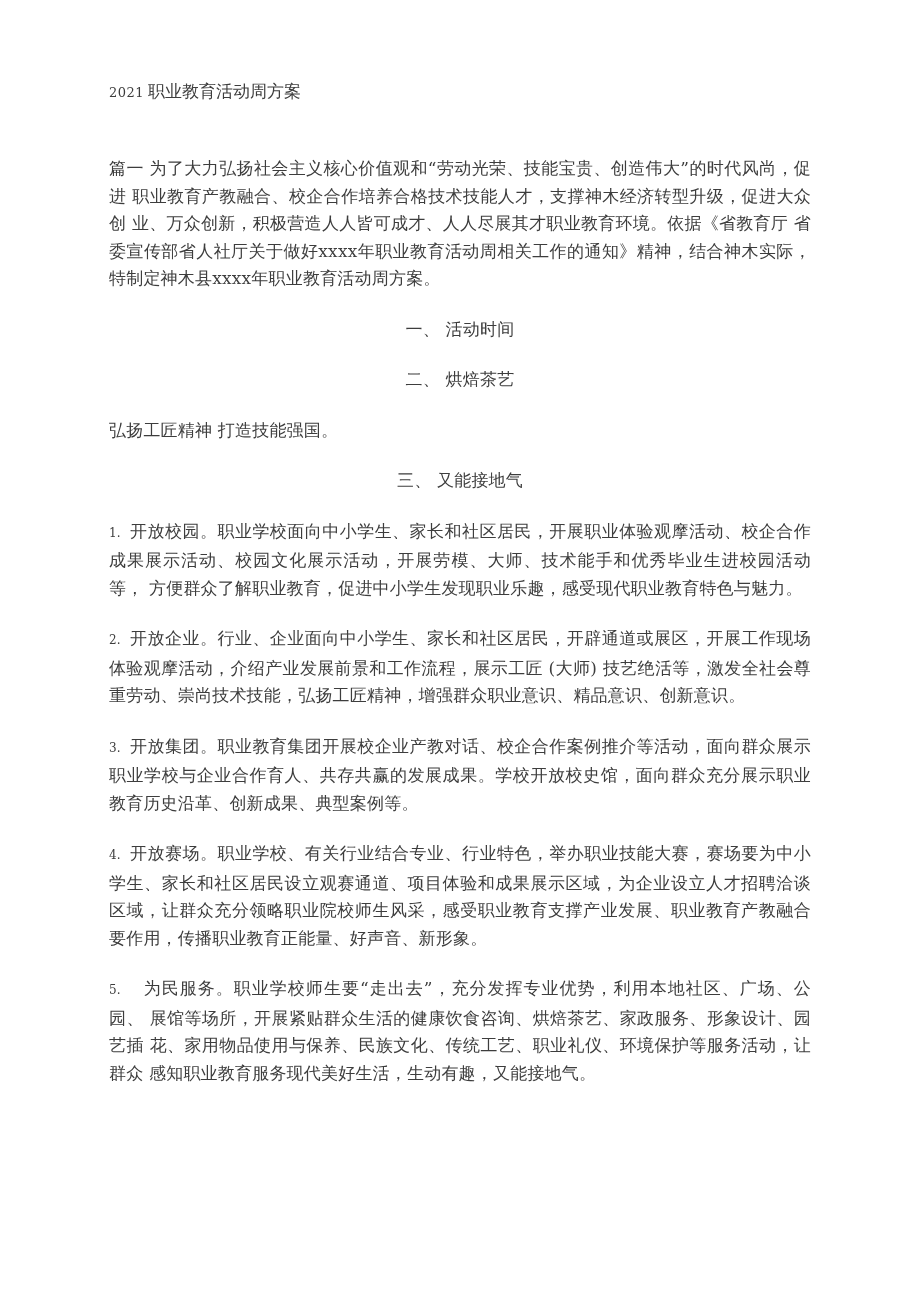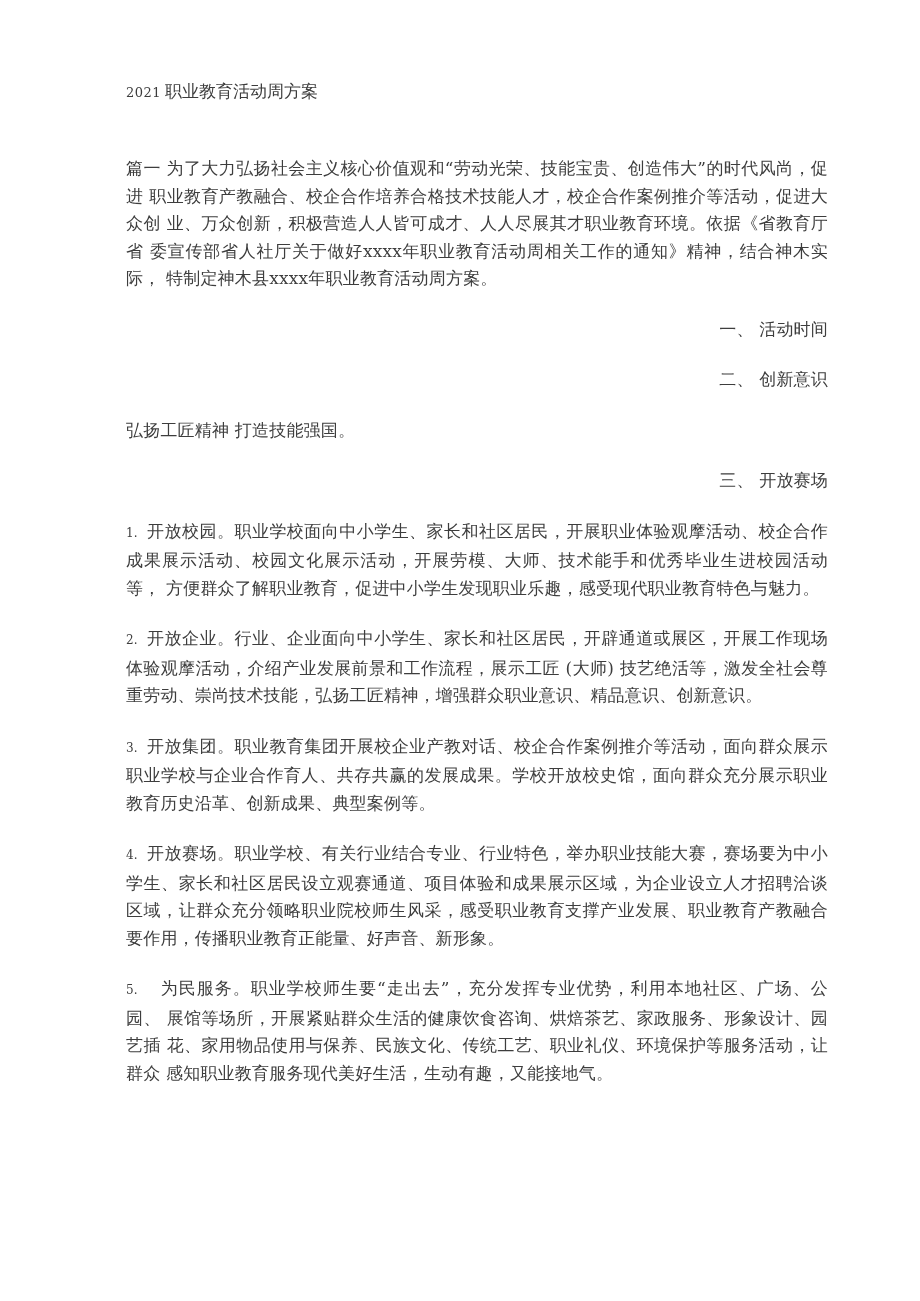--- a/index.html
+++ b/index.html
@@ -8,21 +8,21 @@
     background: #ffffff;
   }
   body {
     width: 920px;
     height: 1301px;
     position: relative;
     font-family: "DejaVu Serif", "Liberation Serif", serif;
   }
   .page {
     position: absolute;
-    left: 126px;
+    left: 109px;
     top: 78px;
     width: 702px;
     color: #3d3d3d;
   }
   .doc-title {
     font-size: 17px;
     font-weight: normal;
     margin: 0 0 49px 0;
     line-height: 27px;
   }
@@ -32,45 +32,45 @@
     margin-right: 4px;
   }
   .para {
     font-size: 17px;
     line-height: 27.5px;
     margin: 0 0 23px 0;
     text-align: justify;
     letter-spacing: 0.2px;
   }
   .para.heading {
-    text-align: right;
+    text-align: center;
   }
   .item .num {
     font-size: 12px;
     margin-right: 9px;
   }
   .item .num.wide {
     margin-right: 22px;
   }
 </style>
 </head>
 <body>
 
 <div class="page">
 
   <h1 class="doc-title"><span class="latin-sm">2021</span><span>职业教育活动周方案</span></h1>
 
-  <p class="para">篇一 为了大力弘扬社会主义核心价值观和“劳动光荣、技能宝贵、创造伟大”的时代风尚，促进 职业教育产教融合、校企合作培养合格技术技能人才，校企合作案例推介等活动，促进大众创 业、万众创新，积极营造人人皆可成才、人人尽展其才职业教育环境。依据《省教育厅 省 委宣传部省人社厅关于做好xxxx年职业教育活动周相关工作的通知》精神，结合神木实际， 特制定神木县xxxx年职业教育活动周方案。</p>
+  <p class="para">篇一 为了大力弘扬社会主义核心价值观和“劳动光荣、技能宝贵、创造伟大”的时代风尚，促进 职业教育产教融合、校企合作培养合格技术技能人才，支撑神木经济转型升级，促进大众创 业、万众创新，积极营造人人皆可成才、人人尽展其才职业教育环境。依据《省教育厅 省 委宣传部省人社厅关于做好xxxx年职业教育活动周相关工作的通知》精神，结合神木实际， 特制定神木县xxxx年职业教育活动周方案。</p>
 
   <p class="para heading">一、 活动时间</p>
 
-  <p class="para heading">二、 创新意识</p>
+  <p class="para heading">二、 烘焙茶艺</p>
   <p class="para">弘扬工匠精神 打造技能强国。</p>
 
-  <p class="para heading">三、 开放赛场</p>
+  <p class="para heading">三、 又能接地气</p>
 
   <p class="para item"><span class="num">1.</span><span>开放校园。职业学校面向中小学生、家长和社区居民，开展职业体验观摩活动、校企合作 成果展示活动、校园文化展示活动，开展劳模、大师、技术能手和优秀毕业生进校园活动等， 方便群众了解职业教育，促进中小学生发现职业乐趣，感受现代职业教育特色与魅力。</span></p>
 
   <p class="para item"><span class="num">2.</span><span>开放企业。行业、企业面向中小学生、家长和社区居民，开辟通道或展区，开展工作现场 体验观摩活动，介绍产业发展前景和工作流程，展示工匠 (大师) 技艺绝活等，激发全社会尊 重劳动、崇尚技术技能，弘扬工匠精神，增强群众职业意识、精品意识、创新意识。</span></p>
 
   <p class="para item"><span class="num">3.</span><span>开放集团。职业教育集团开展校企业产教对话、校企合作案例推介等活动，面向群众展示 职业学校与企业合作育人、共存共赢的发展成果。学校开放校史馆，面向群众充分展示职业 教育历史沿革、创新成果、典型案例等。</span></p>
 
   <p class="para item"><span class="num">4.</span><span>开放赛场。职业学校、有关行业结合专业、行业特色，举办职业技能大赛，赛场要为中小 学生、家长和社区居民设立观赛通道、项目体验和成果展示区域，为企业设立人才招聘洽谈 区域，让群众充分领略职业院校师生风采，感受职业教育支撑产业发展、职业教育产教融合 要作用，传播职业教育正能量、好声音、新形象。</span></p>
 
   <p class="para item"><span class="num wide">5.</span><span>为民服务。职业学校师生要“走出去”，充分发挥专业优势，利用本地社区、广场、公园、 展馆等场所，开展紧贴群众生活的健康饮食咨询、烘焙茶艺、家政服务、形象设计、园艺插 花、家用物品使用与保养、民族文化、传统工艺、职业礼仪、环境保护等服务活动，让群众 感知职业教育服务现代美好生活，生动有趣，又能接地气。</span></p>

